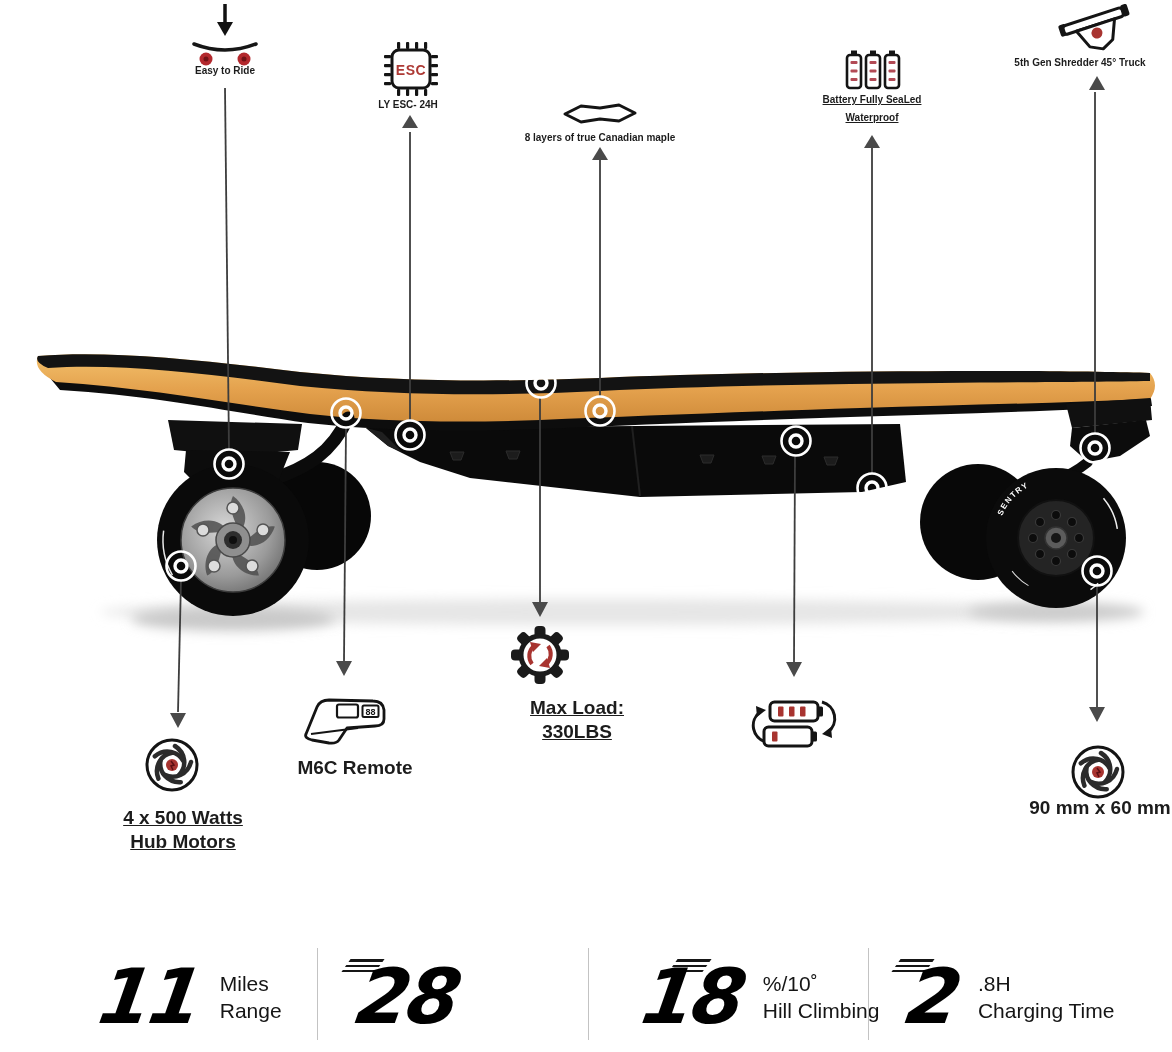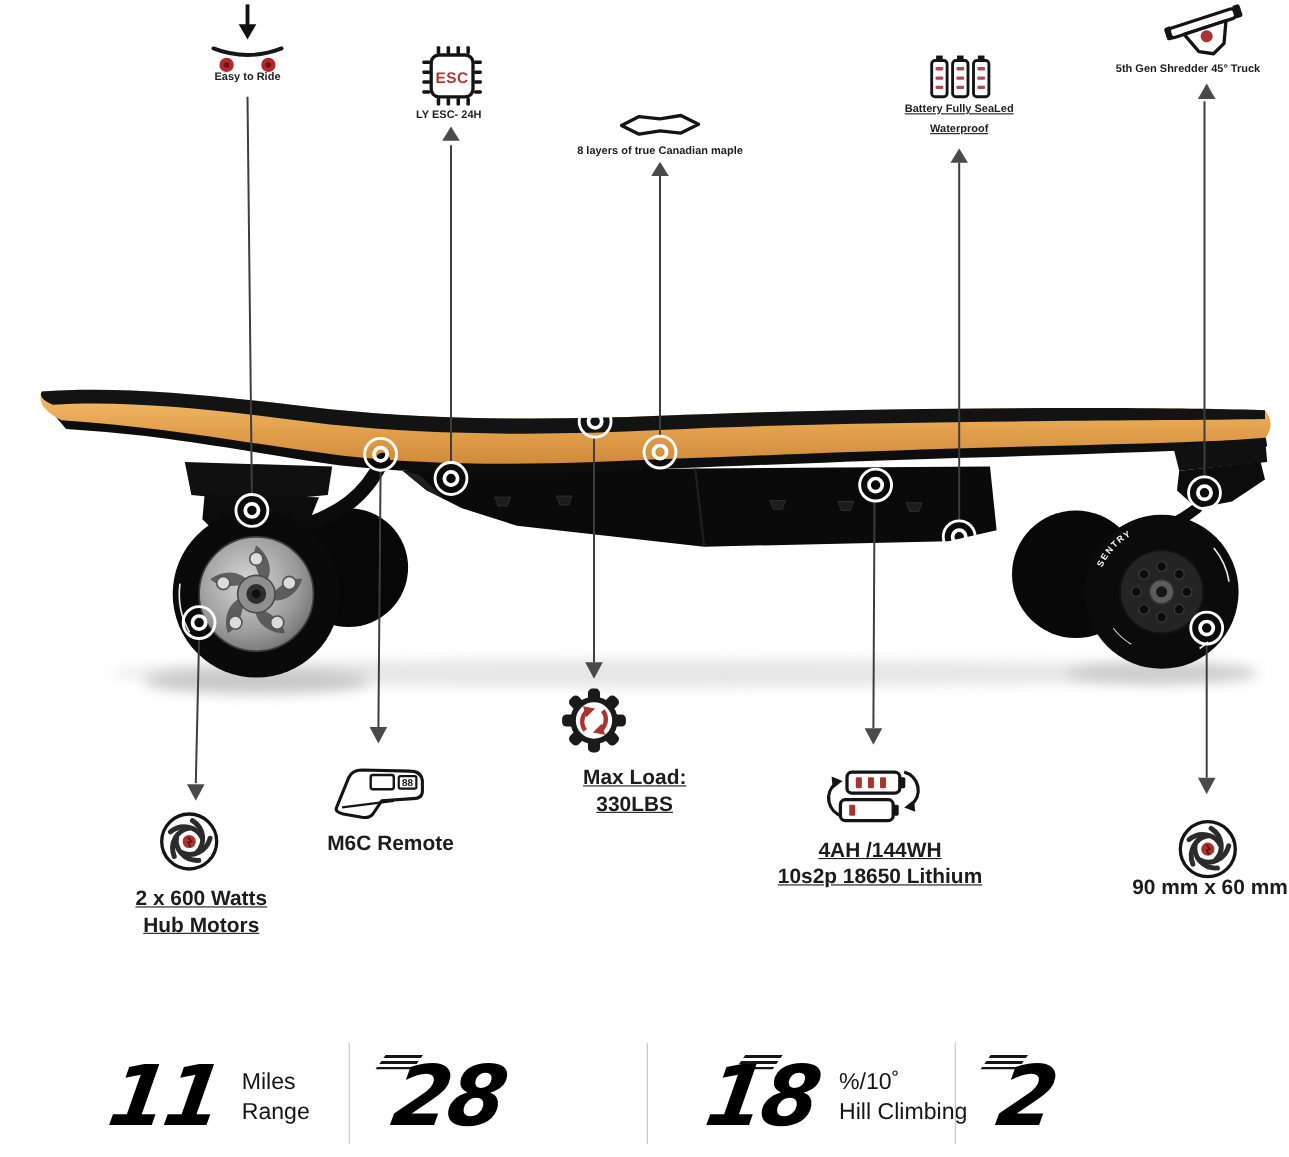--- a/index.html
+++ b/index.html
@@ -344,32 +344,28 @@
   <div class="lbl top" style="left:225px;top:62px;">Easy to Ride</div>
   <div class="lbl top" style="left:408px;top:96px;">LY  ESC- 24H</div>
   <div class="lbl top" style="left:600px;top:129px;">8 layers of true Canadian maple</div>
   <div class="lbl top" style="left:872px;top:91px;">
     <span class="l2">Battery Fully SeaLed</span>
     <span class="l2">Waterproof</span>
   </div>
   <div class="lbl top" style="left:1080px;top:54px;">5th Gen Shredder 45° Truck</div>
 
   <div class="lbl bottom" style="left:183px;top:806px;">
-    <span class="l2">2 x 600 Watts</span>
+    <span class="l2">4 x 500 Watts</span>
     <span class="l2">Hub Motors</span>
   </div>
   <div class="lbl bottom" style="left:355px;top:756px;">M6C Remote</div>
   <div class="lbl bottom" style="left:541px;top:696px;margin-left:36px;">
     <span class="l2">Max Load:</span>
     <span class="l2">330LBS</span>
   </div>
-  <div class="lbl bottom" style="left:800px;top:762px;">
-    <span class="l2">4AH /144WH</span>
-    <span class="l2">10s2p 18650 Lithium</span>
-  </div>
   <div class="lbl bottom" style="left:1100px;top:796px;text-align:right;">90 mm x 60 mm</div>
 
   <div class="stat" style="left:100px;">
     <span class="numwrap">
       <span class="big">11</span>
     </span>
     <span class="unitblock">
       <span class="l2" style="display:block">Miles</span>
       <span class="l2" style="display:block">Range</span>
     </span>
@@ -394,15 +390,19 @@
       <span class="l2" style="display:block">Hill Climbing</span>
     </span>
   </div>
   <div class="vdiv" style="left:868px;"></div>
 
   <div class="stat" style="left:908px;">
     <span class="numwrap">
       <span class="dashes"></span>
       <span class="big">2</span>
     </span>
+    <span class="unitblock">
+      <span class="l2" style="display:block">.8H</span>
+      <span class="l2" style="display:block">Charging Time</span>
+    </span>
   </div>
 
 </div>
 
 </body></html>

